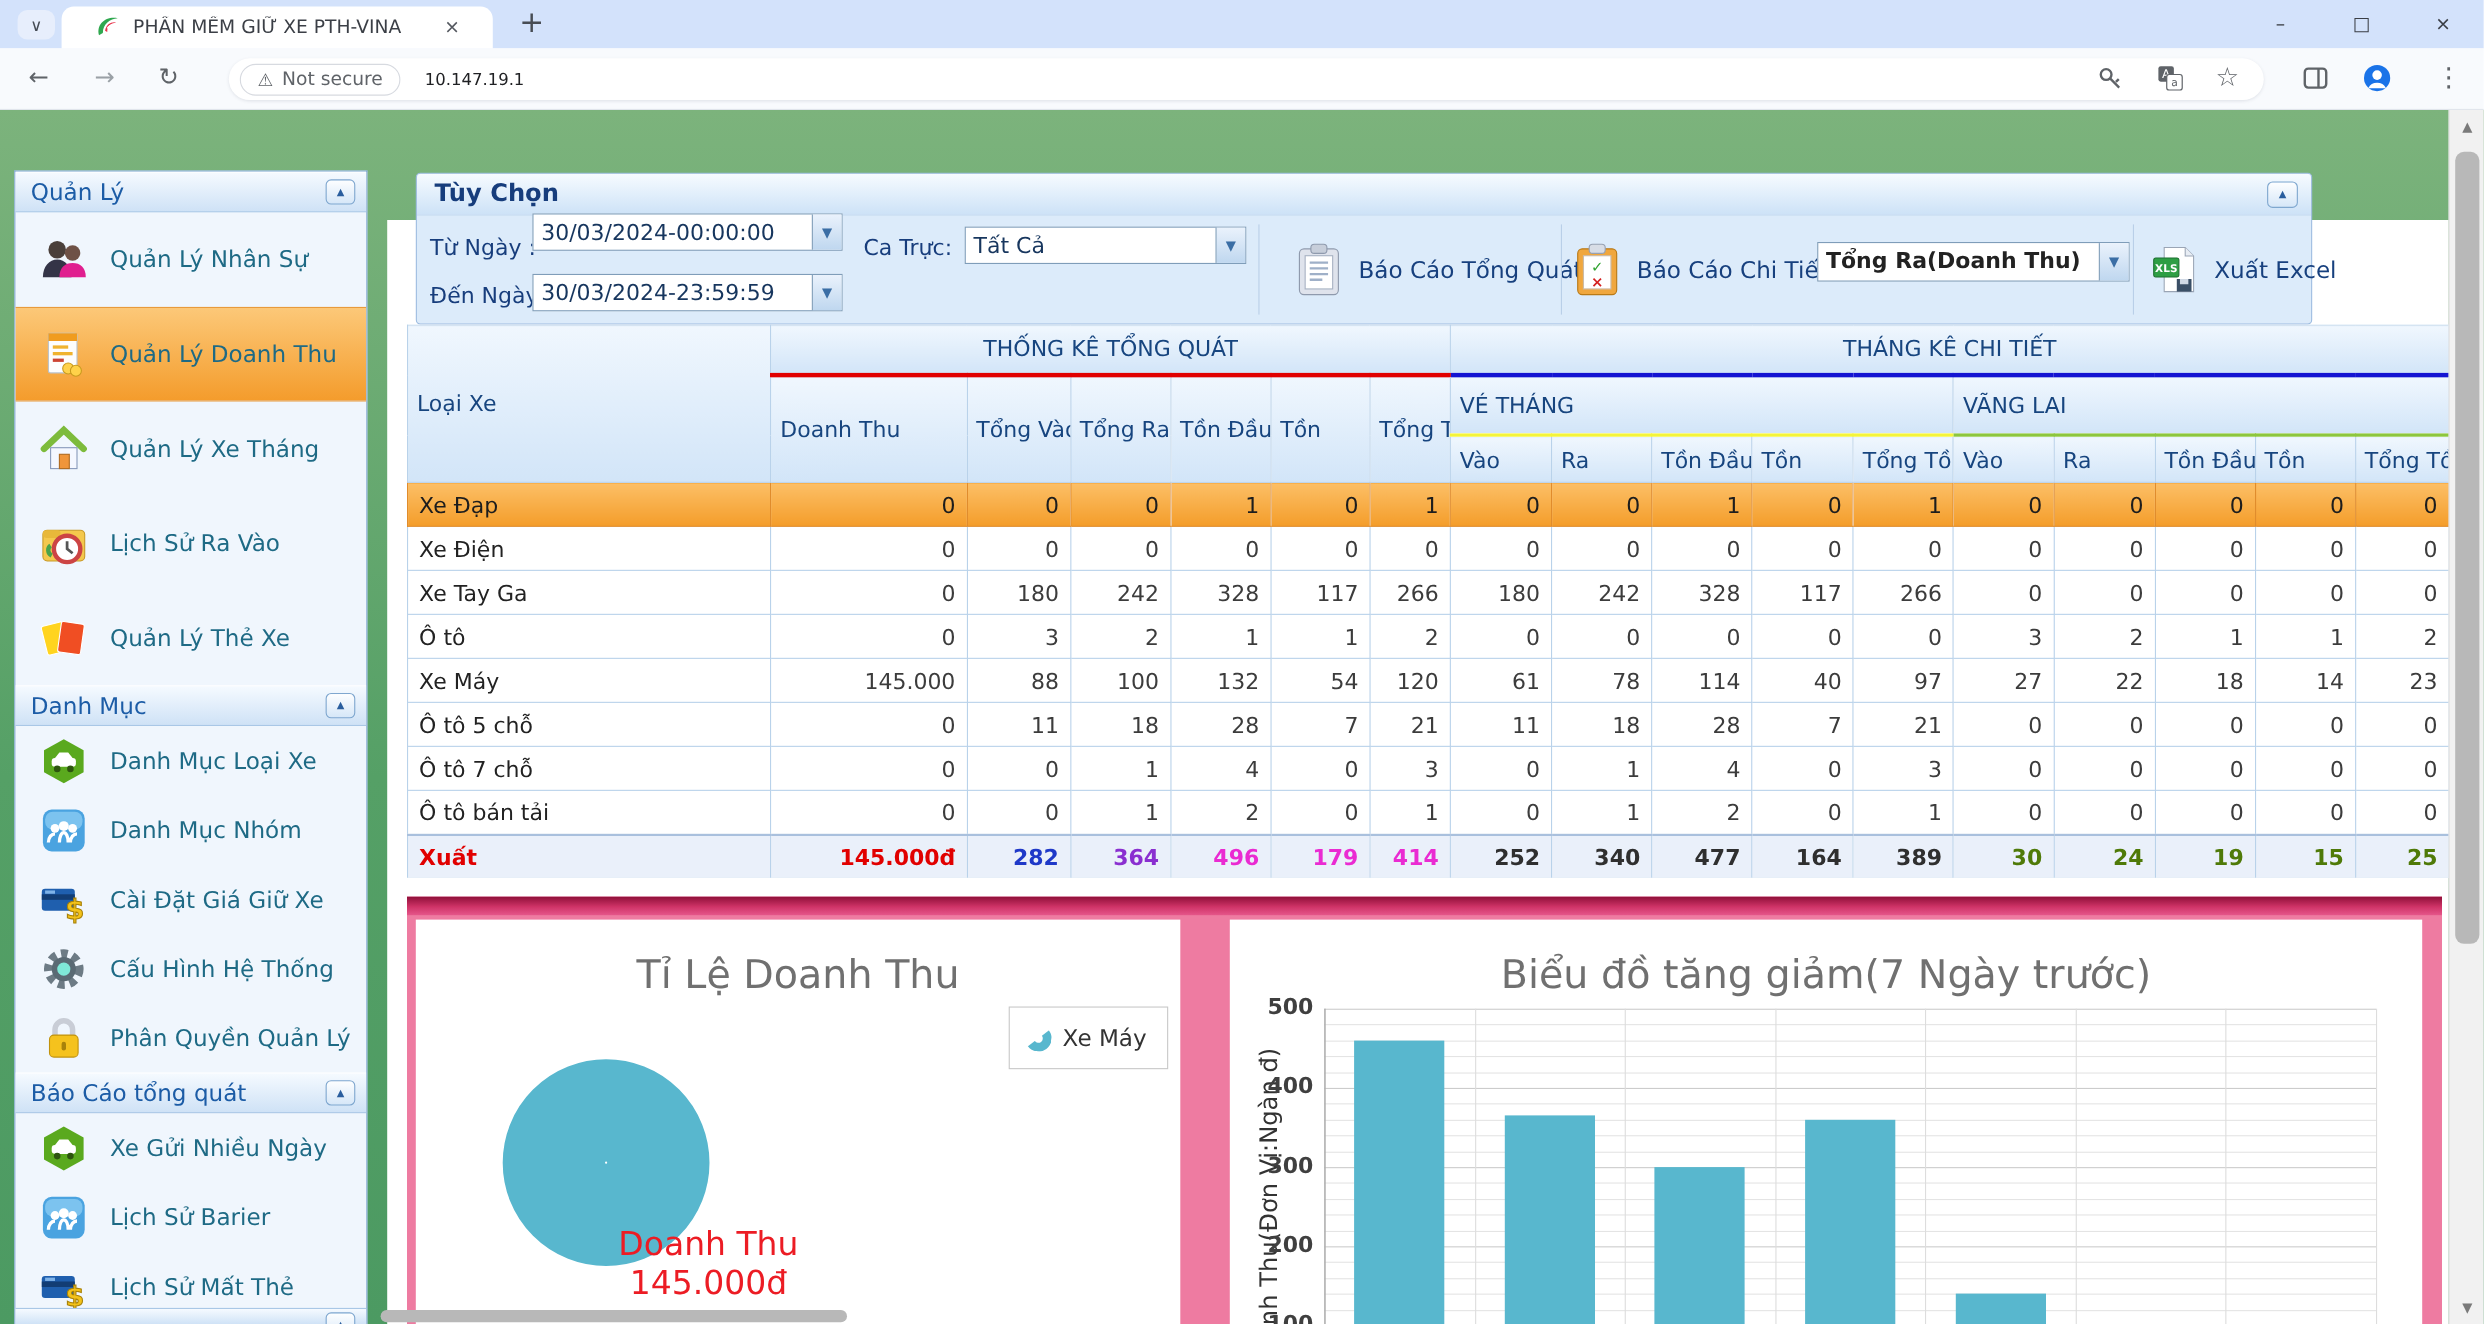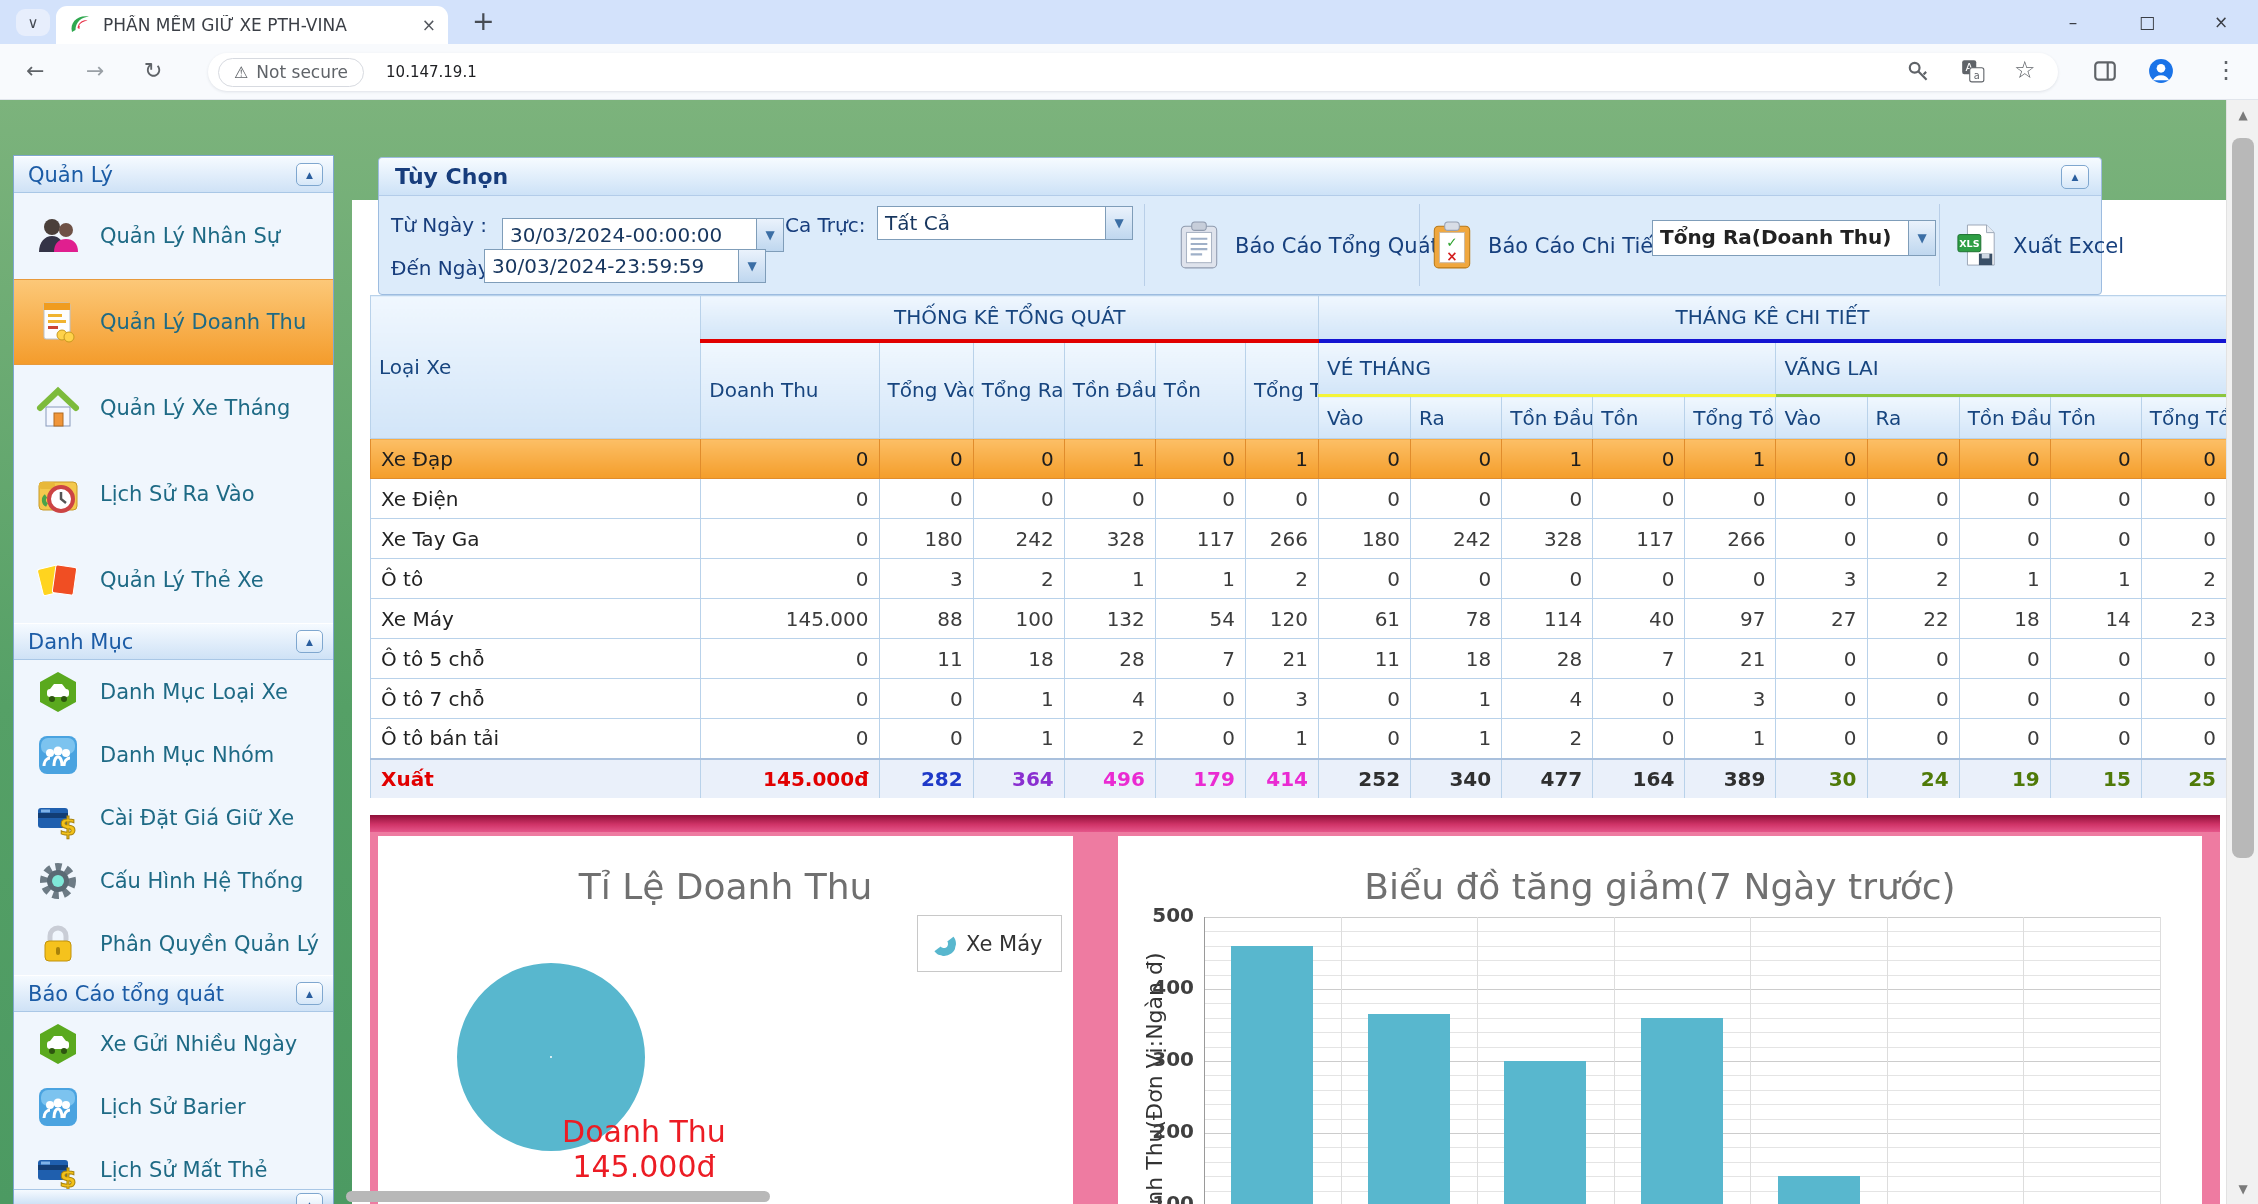--- a/index.html
+++ b/index.html
@@ -4,21 +4,21 @@
 <style>
   * { box-sizing: border-box; margin: 0; padding: 0; }
   html,body { width: 2258px; height: 1204px; overflow: hidden; }
   body { font-family: "DejaVu Sans", "Liberation Sans", sans-serif; position: relative; background: #fff; }
 
   
   .tabstrip { position:absolute; left:0; top:0; width:2258px; height:44px; background:#d3e2fb; }
   .tabsearch { position:absolute; left:16px; top:9px; width:34px; height:27px; border-radius:9px; background:#e7eefc;
     color:#454b54; font-size:15px; display:flex; align-items:center; justify-content:center; }
   .tab { position:absolute; left:56px; top:6px; width:392px; height:38px; background:#fff; border-radius:11px 11px 0 0;
-    display:flex; align-items:center; padding:0 12px; }
+    display:flex; align-items:center; padding:0 30px; }
   .favicon { width:24px; height:24px; display:inline-block; }
   .favicon svg { width:24px; height:24px; }
   .tabtitle { font-size:17px; color:#3b3f46; margin-left:11px; white-space:nowrap; overflow:hidden; flex:1; }
   .tabclose { font-size:17px; color:#54585f; margin-left:8px; }
   .newtab { position:absolute; left:472px; top:5px; font-size:27px; color:#474c54; }
   .winctl { position:absolute; right:0; top:0; height:44px; display:flex; }
   .winctl span { width:74px; height:44px; display:flex; align-items:center; justify-content:center; font-size:17px; color:#3a3e45; }
 
   .navbar { position:absolute; left:0; top:44px; width:2258px; height:56px; background:#f8fafd; border-bottom:1px solid #e1e5ec; }
   .navicon { position:absolute; top:14px; font-size:22px; color:#5f6368; }
@@ -327,21 +327,21 @@
   </div>
 
 <div class="panel">
   <div class="panel-header">
     <span>Tùy Chọn</span>
     <span class="panel-collapse">
         <span>▲</span>
       </span>
   </div>
   <span class="fld-label" style="left:12px;top:55px;">Từ Ngày :</span>
-  <div class="dd" style="left:105px;top:60px;width:282px;margin-left:18px;">
+  <div class="dd" style="left:105px;top:36px;width:282px;">
     <span class="val">30/03/2024-00:00:00</span>
     <span class="btn">▼</span>
   </div>
   <span class="fld-label" style="left:12px;top:98px;">Đến Ngày:</span>
   <div class="dd" style="left:105px;top:91px;width:282px;">
     <span class="val">30/03/2024-23:59:59</span>
     <span class="btn">▼</span>
   </div>
   <span class="fld-label" style="left:406px;top:55px;">Ca Trực:</span>
   <div class="dd" style="left:498px;top:48px;width:256px;">

